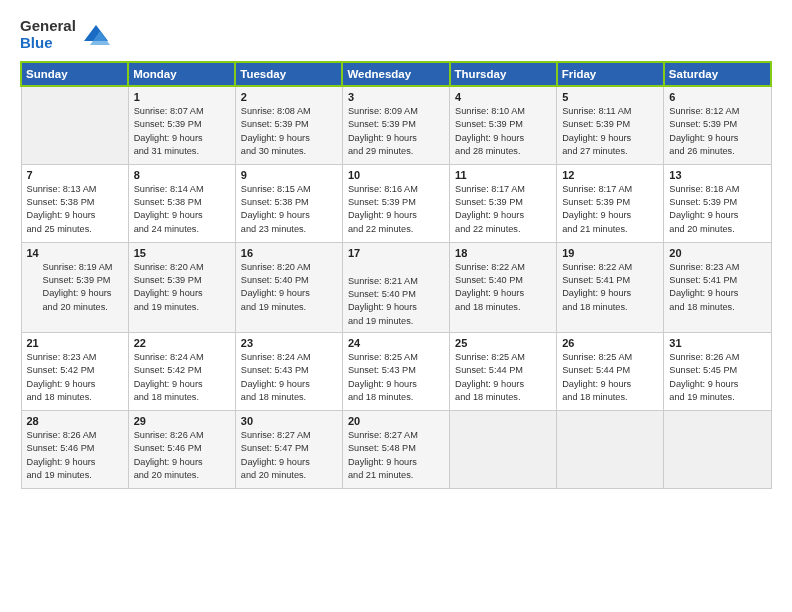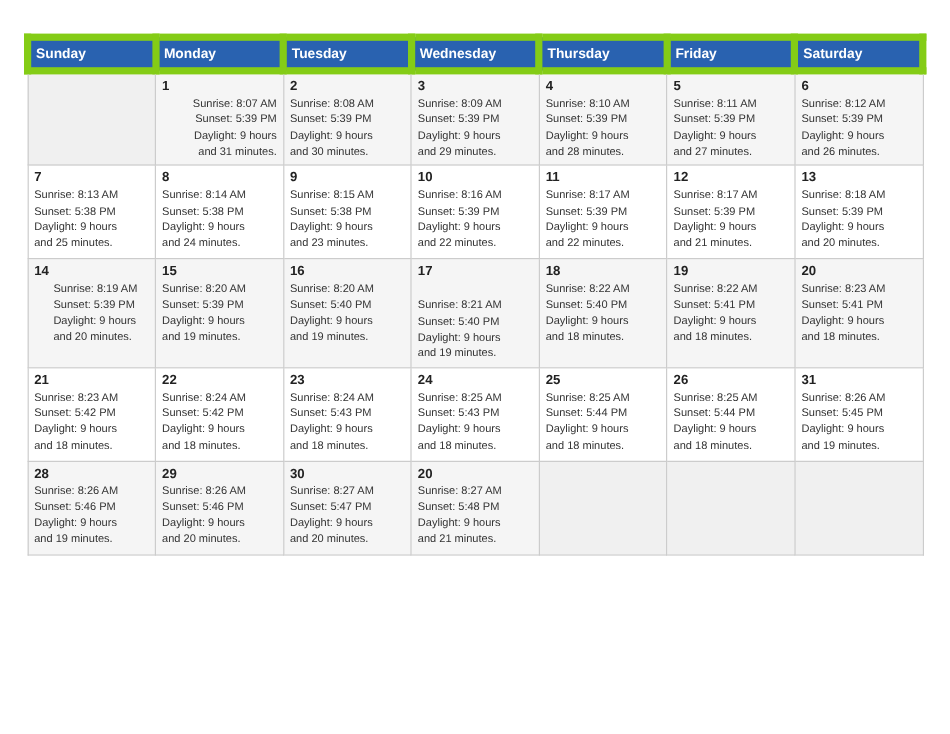--- a/index.html
+++ b/index.html
@@ -65,21 +65,21 @@
       border-collapse: collapse;
       table-layout: fixed;
     }
     thead tr th {
       background: #2962b0;
       color: #fff;
       font-size: 11.5px;
       font-weight: bold;
       padding: 5px 4px;
       text-align: left;
-      border: 6px solid #84cc16;
+      border: 2px solid #84cc16;
     }
     tbody tr td {
       border: 1px solid #ccc;
       vertical-align: top;
       padding: 4px 5px;
       font-size: 9.5px;
       color: #222;
       height: 78px;
       background: #fff;
     }
@@ -103,40 +103,50 @@
     }
     .empty-cell {
       background: #f0f0f0 !important;
     }
   </style>
 </head>
 <body>
 <div class="page">
 
   <div class="header">
+    <div class="logo">
+      <div class="logo-text">
+        <span class="logo-general">General</span>
+        <span class="logo-blue">Blue</span>
+      </div>
+      <svg class="logo-icon" viewBox="0 0 28 28">
+        <polygon points="14,4 26,20 2,20" fill="#1a6bc4"></polygon>
+        <polygon points="18,10 28,24 8,24" fill="#4a9de0" opacity="0.7"></polygon>
+      </svg>
+    </div>
   </div>
 
   <table>
     <thead>
       <tr>
       <th>Sunday</th>
           <th>Monday</th>
           <th>Tuesday</th>
           <th>Wednesday</th>
           <th>Thursday</th>
           <th>Friday</th>
           <th>Saturday</th>
         </tr>
     </thead>
     <tbody id="calendar-body">
     <tr>
           <td class="empty-cell"></td>
           <td>
             <span class="day-number">1</span>
-            <div class="day-info" style="white-space: pre-line; text-align: right;">Sunrise: 8:07 AM
+            <div class="day-info" style="white-space: pre-line;">Sunrise: 8:07 AM
 Sunset: 5:39 PM
 Daylight: 9 hours
 and 31 minutes.</div>
           </td>
           <td>
             <span class="day-number">2</span>
             <div class="day-info" style="white-space: pre-line;">Sunrise: 8:08 AM
 Sunset: 5:39 PM
 Daylight: 9 hours
 and 30 minutes.</div>

